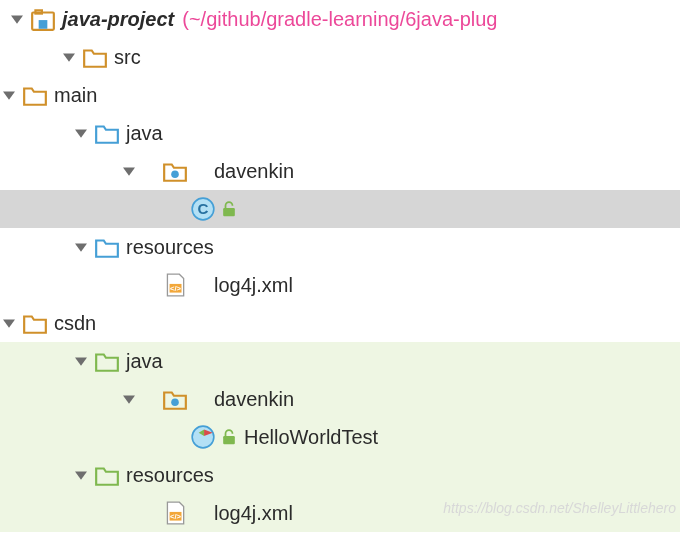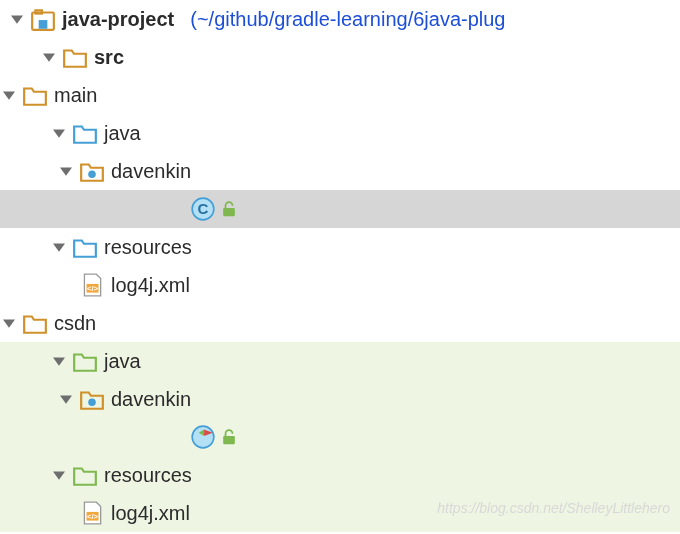--- a/index.html
+++ b/index.html
@@ -43,43 +43,44 @@
       display: flex;
       align-items: center;
       justify-content: center;
       margin-right: 6px;
     }
     .label {
       color: #2b2b2b;
     }
     .label.bold {
       font-weight: 700;
+      font-style: italic;
     }
     .path-hint {
-      color: #1d4ed8;
-      margin-left: 16px;
+      color: #ec4899;
+      margin-left: 8px;
     }
     .indent-0 { padding-left: 8px; }
-    .indent-1 { padding-left: 40px; font-weight: bold; }
+    .indent-1 { padding-left: 60px; }
     .indent-2 { }
-    .indent-3 { padding-left: 50px; }
-    .indent-4 { padding-left: 57px; }
+    .indent-3 { padding-left: 72px; }
+    .indent-4 { padding-left: 120px; gap: 20px; }
     .indent-5 { padding-left: 168px; }
     .spacer { width: 22px; }
     .mini-lock {
       width: 14px;
       height: 14px;
       margin-right: 8px;
       display: flex;
       align-items: center;
       justify-content: center;
     }
     .watermark {
       position: absolute;
-      right: 10px;
+      right: 4px;
       bottom: 18px;
       font-size: 14px;
       color: #d8d8d8;
       font-style: italic;
     }
   </style>
 </head>
 <body>
 
 <div class="tree-row indent-0">
@@ -249,20 +250,21 @@
         <polygon points="13,5 21,8 13,11" fill="#d94c4c"></polygon>
         <polygon points="13,5 13,11 8,8" fill="#7fb84f"></polygon>
       </svg>
   </span>
   <span class="mini-lock">
     <svg viewBox="0 0 12 14">
         <rect x="1" y="6" width="10" height="7" rx="1" fill="#7fb84f"></rect>
         <path d="M3 6 V4 a3 3 0 0 1 6 0" fill="none" stroke="#7fb84f" stroke-width="1.5"></path>
       </svg>
   </span>
+  <span class="label">HelloWorldTest</span>
 </div>
 
 <div class="tree-row indent-3 test-bg">
   <span class="arrow">
     <svg viewBox="0 0 10 10">
         <polygon points="0,2 10,2 5,9" fill="#6e6e6e"></polygon>
       </svg>
   </span>
   <span class="icon">
     <svg viewBox="0 0 24 24">

